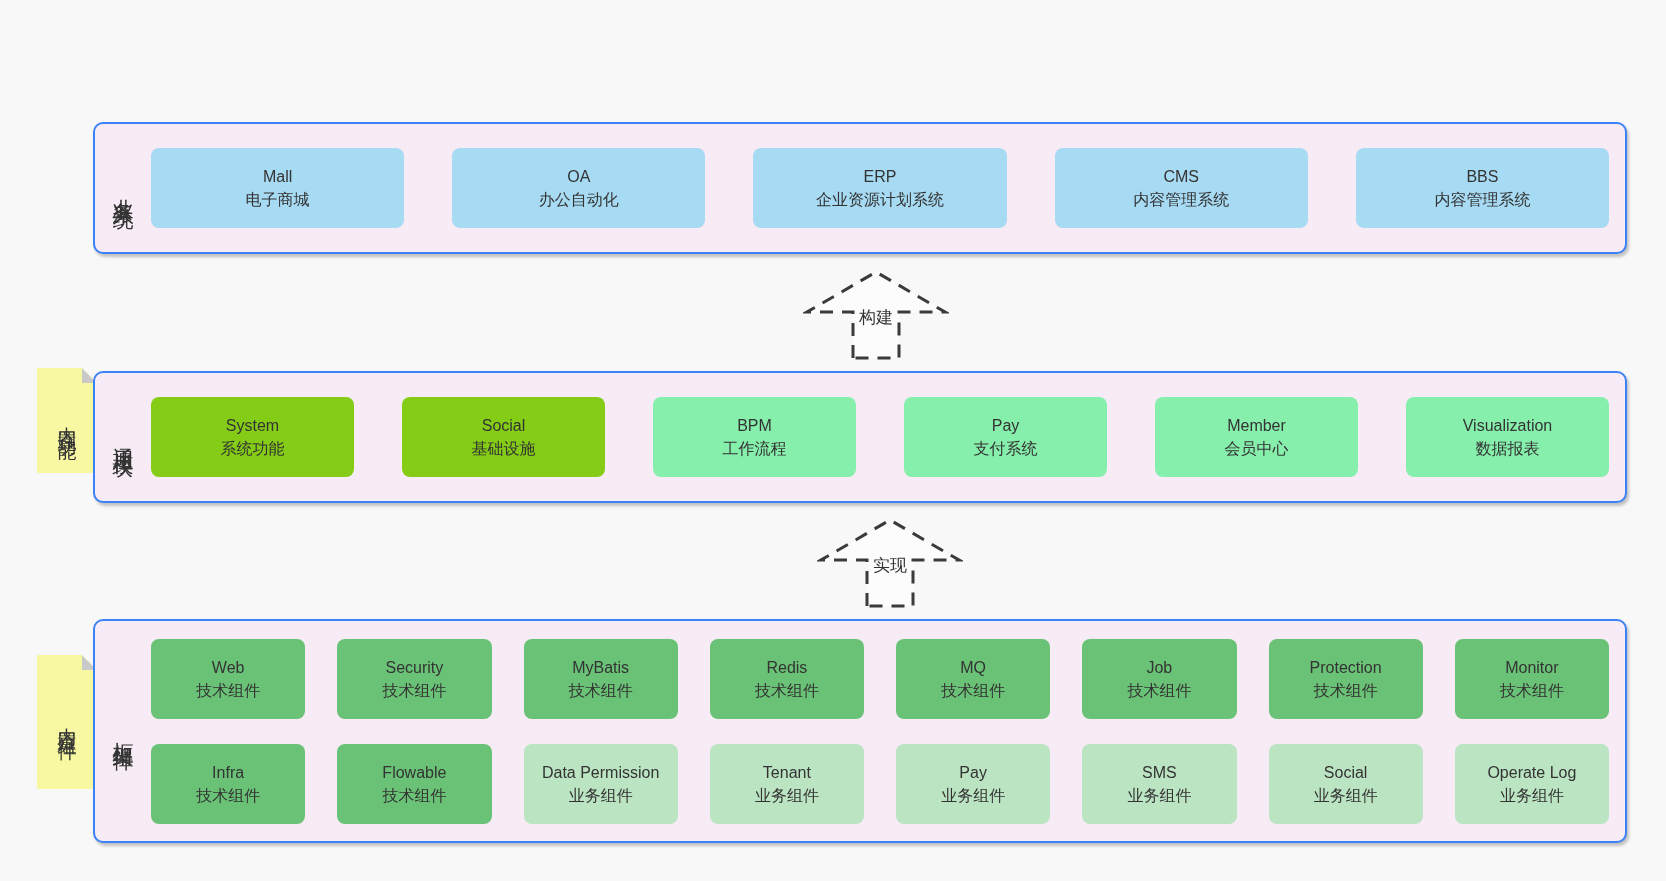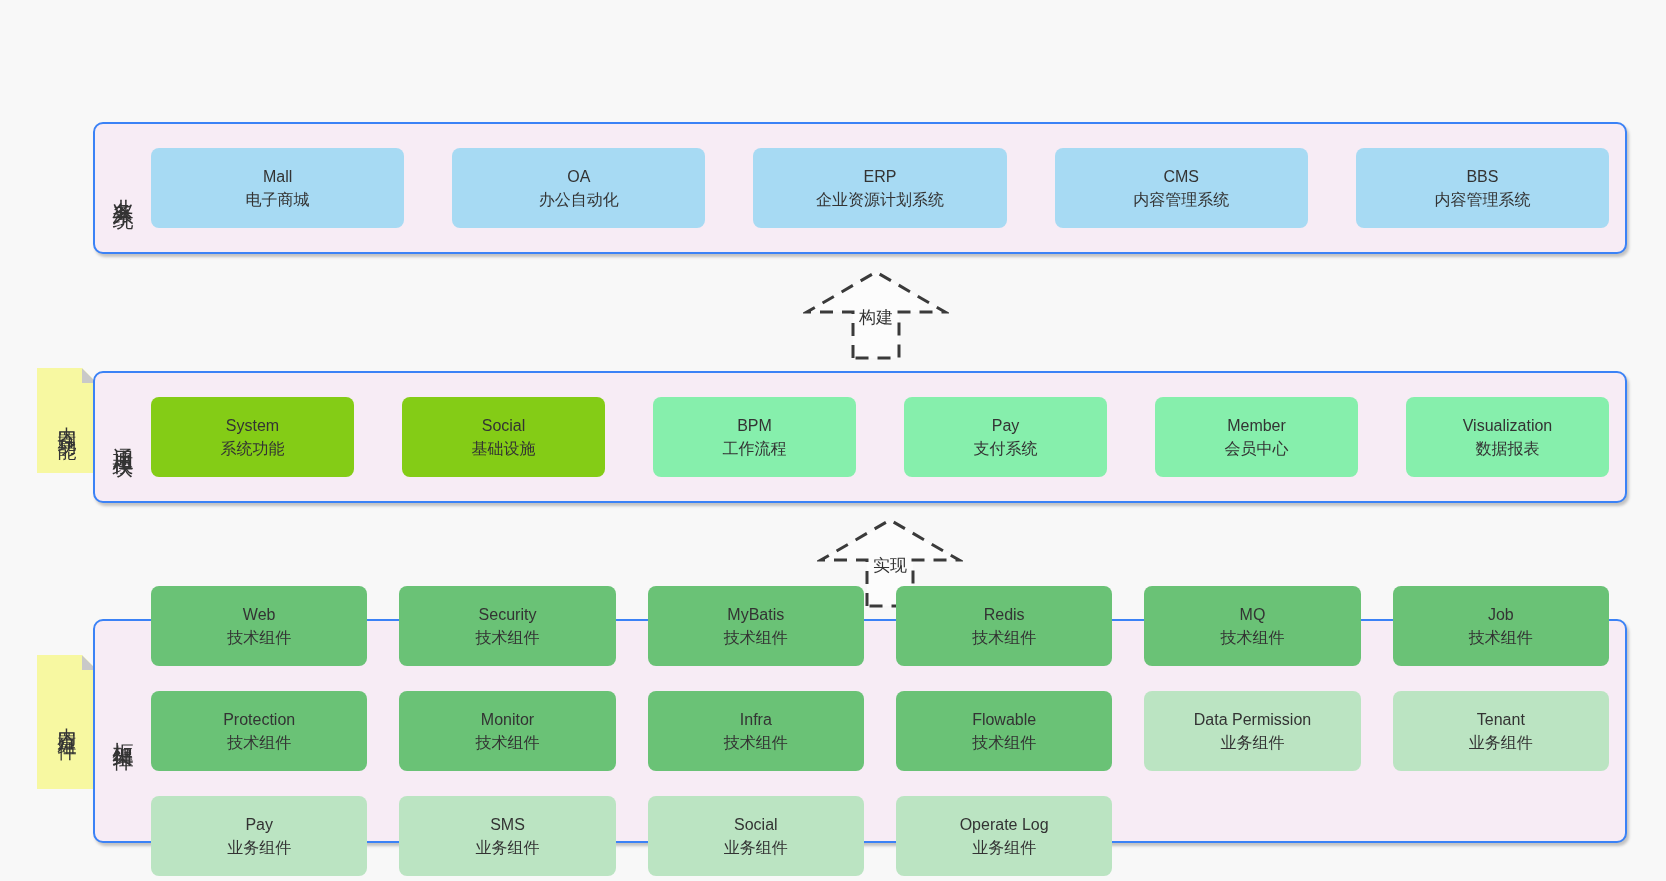--- a/index.html
+++ b/index.html
@@ -13,21 +13,21 @@
   #panel-business{top:122px;height:132px;}
   #panel-modules{top:371px;height:132px;}
   #panel-components{top:619px;height:224px;}
 
   .panel-label{writing-mode:vertical-rl;text-orientation:upright;
                font-size:21px;letter-spacing:3px;color:#333;width:56px;
                display:flex;align-items:center;justify-content:center;flex:0 0 56px;}
 
   .boxes{flex:1;display:flex;align-items:center;gap:48px;margin-right:16px;}
   .boxes .box{flex:1;}
-  .grid{flex:1;display:grid;grid-template-columns:repeat(6,1fr);gap:25px 32px;
+  .grid{flex:1;display:grid;grid-template-columns:repeat(8,1fr);gap:25px 32px;
         align-content:center;margin-right:16px;}
   .box{height:80px;border-radius:8px;display:flex;flex-direction:column;
        align-items:center;justify-content:center;text-align:center;
        font-size:16px;line-height:23px;color:#333;padding:0 14px;box-sizing:border-box;}
   .c-blue{background:#a7daf3;}
   .c-red{background:#84cc16;}
   .c-pink{background:#86efac;}
   .c-green{background:#6ac276;}
   .c-lightgreen{background:#bbe4c2;}
 

